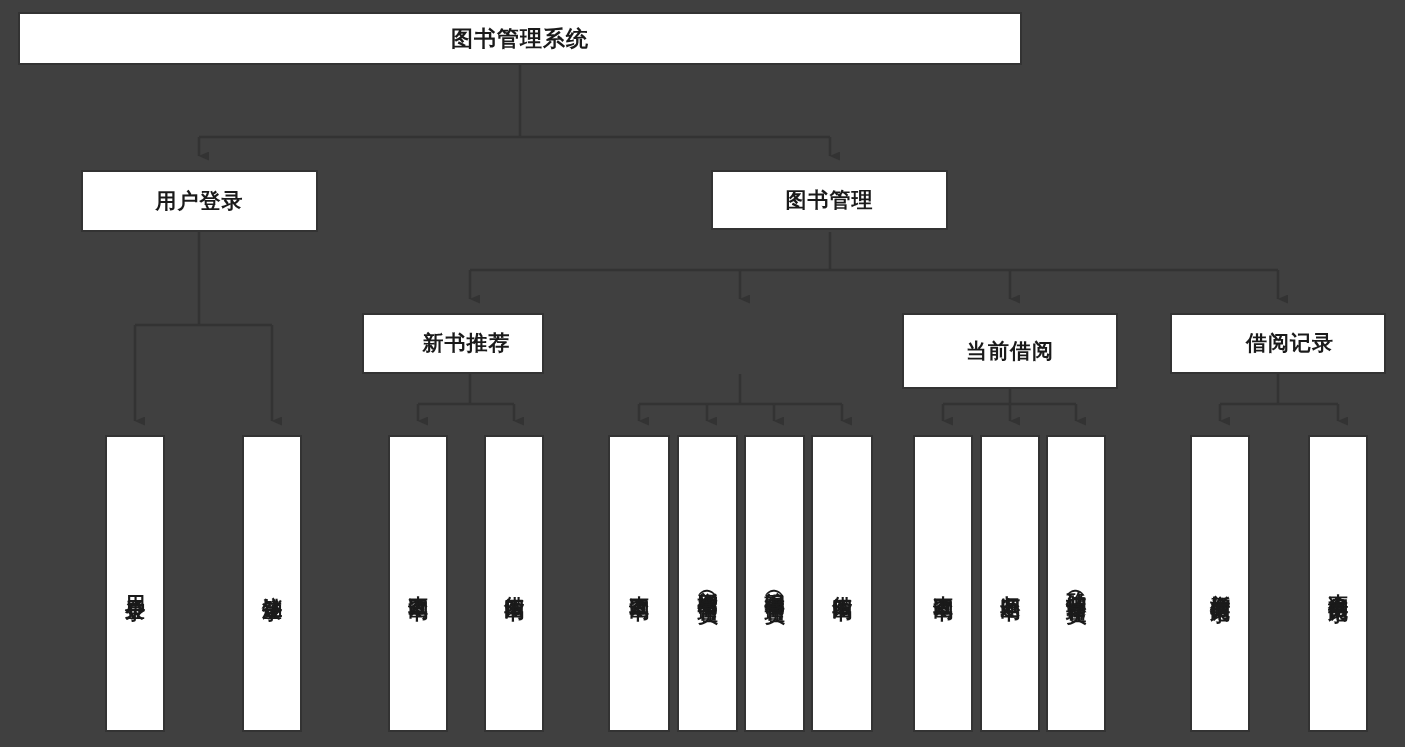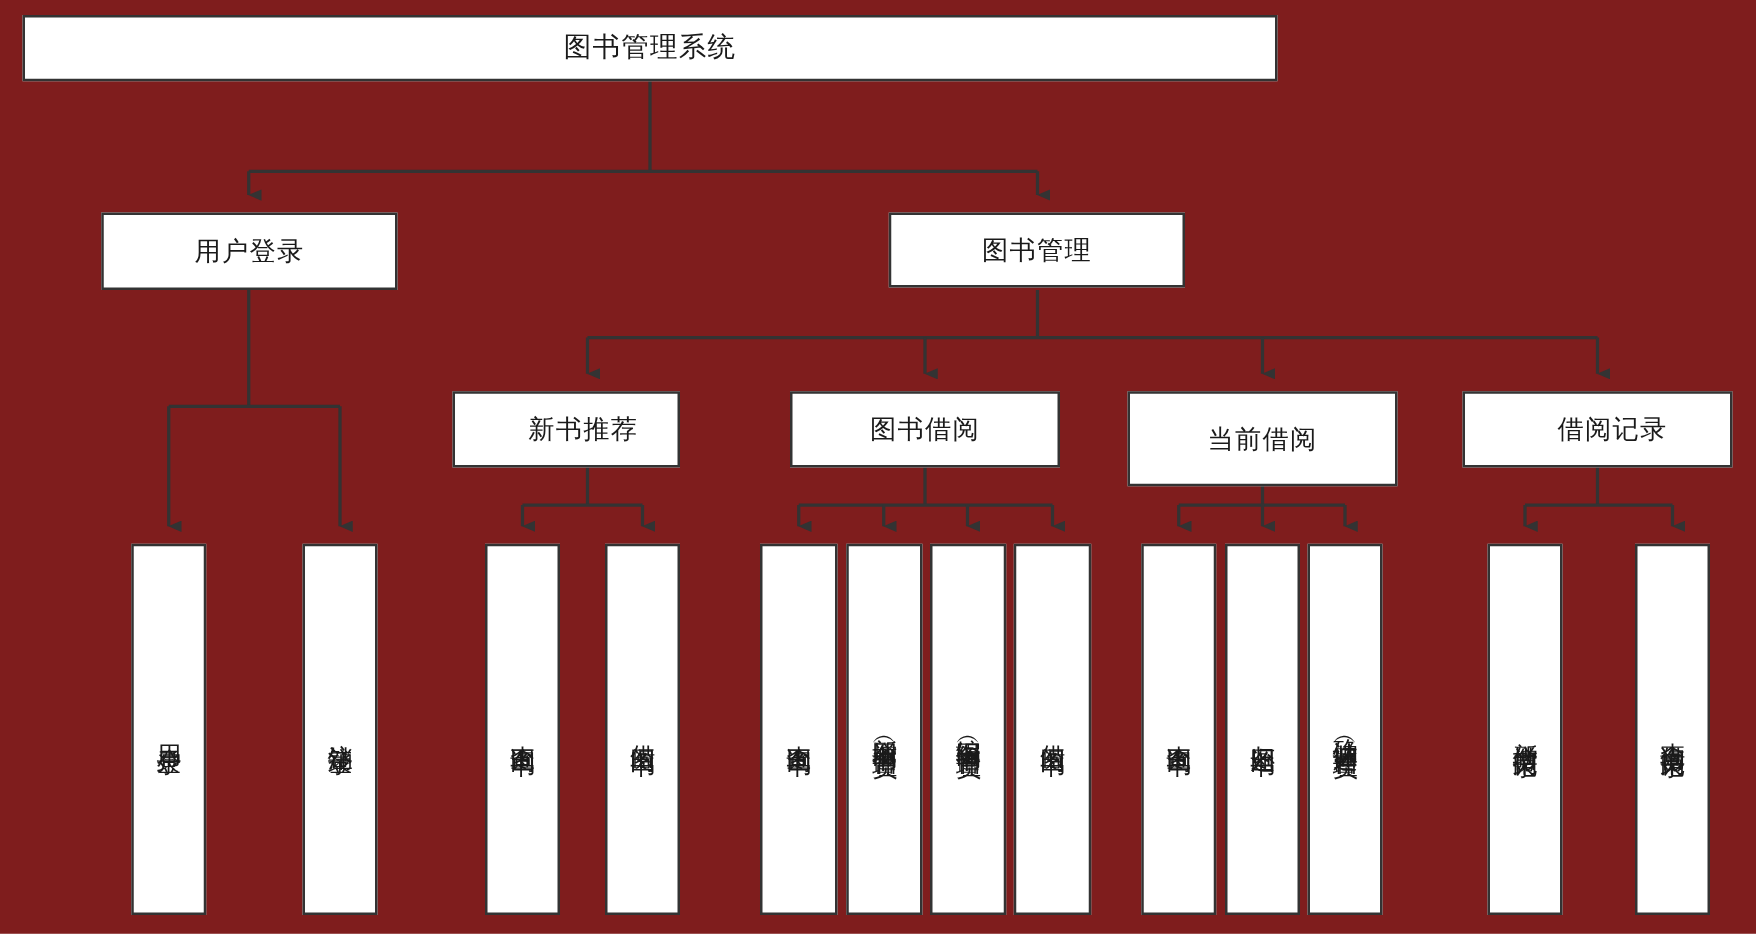--- a/index.html
+++ b/index.html
@@ -11,21 +11,22 @@
     width: 1405px;
     height: 747px;
     font-family: "DejaVu Sans", "Liberation Sans", sans-serif;
     overflow: hidden;
     position: relative;
   }
   #diagram-root {
     position: relative;
     width: 1405px;
     height: 747px;
-    background: #7f1d1d;
+    background: #404040;
+    font-weight: bold;
   }
   svg.edges {
     position: absolute;
     left: 0;
     top: 0;
     width: 1405px;
     height: 747px;
     pointer-events: none;
   }
   .node {
@@ -134,23 +135,20 @@
   <div class="node horiz" style="left:81px; top:170px; width:237px; height:62px;">
     <span>用户登录</span>
   </div>
   <div class="node horiz" style="left:711px; top:170px; width:237px; height:60px;">
     <span>图书管理</span>
   </div>
 
   <div class="node horiz" style="left:362px; top:313px; width:182px; height:61px;padding-left:27px;">
     <span>新书推荐</span>
   </div>
-  <div class="node horiz" style="left:632px; top:313px; width:216px; height:61px;">
-    <span>图书借阅</span>
-  </div>
   <div class="node horiz" style="left:902px; top:313px; width:216px; height:76px;">
     <span>当前借阅</span>
   </div>
   <div class="node horiz" style="left:1170px; top:313px; width:216px; height:61px;padding-left:24px;">
     <span>借阅记录</span>
   </div>
 
   <div class="node vert" style="left:105px; top:435px; width:60px; height:297px;">
     <span class="vlabel">用户登录</span>
   </div>

